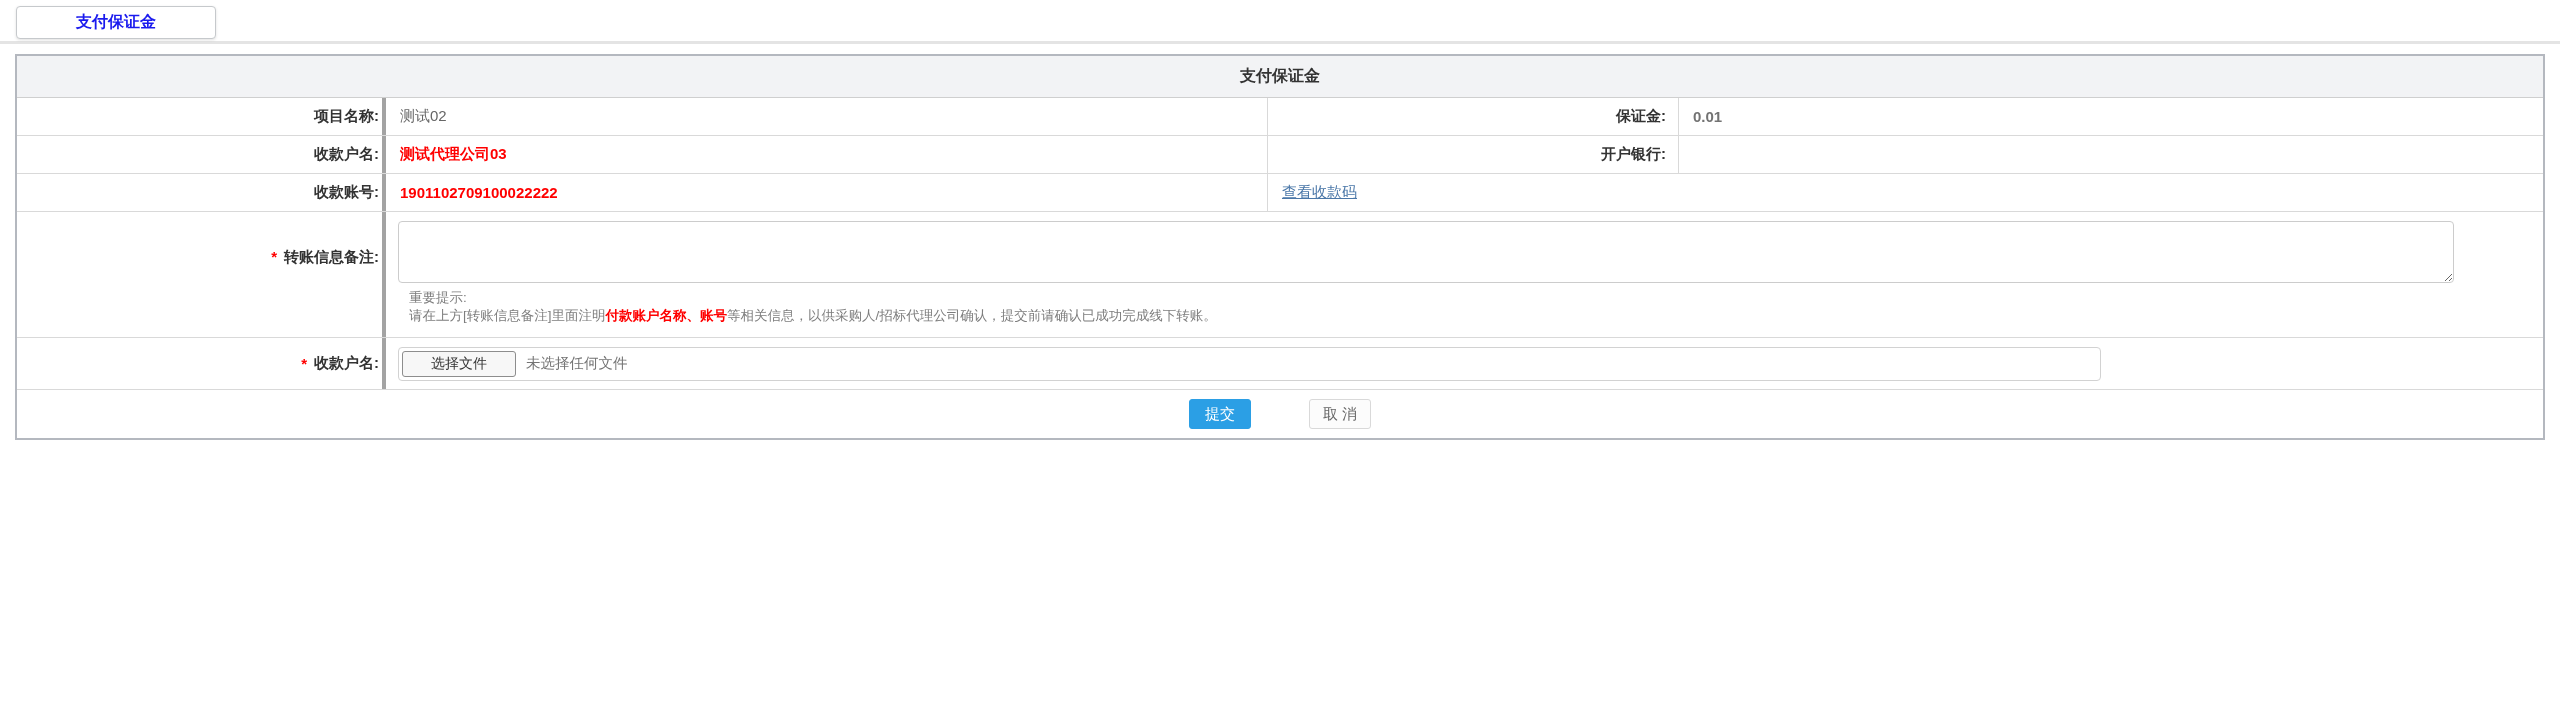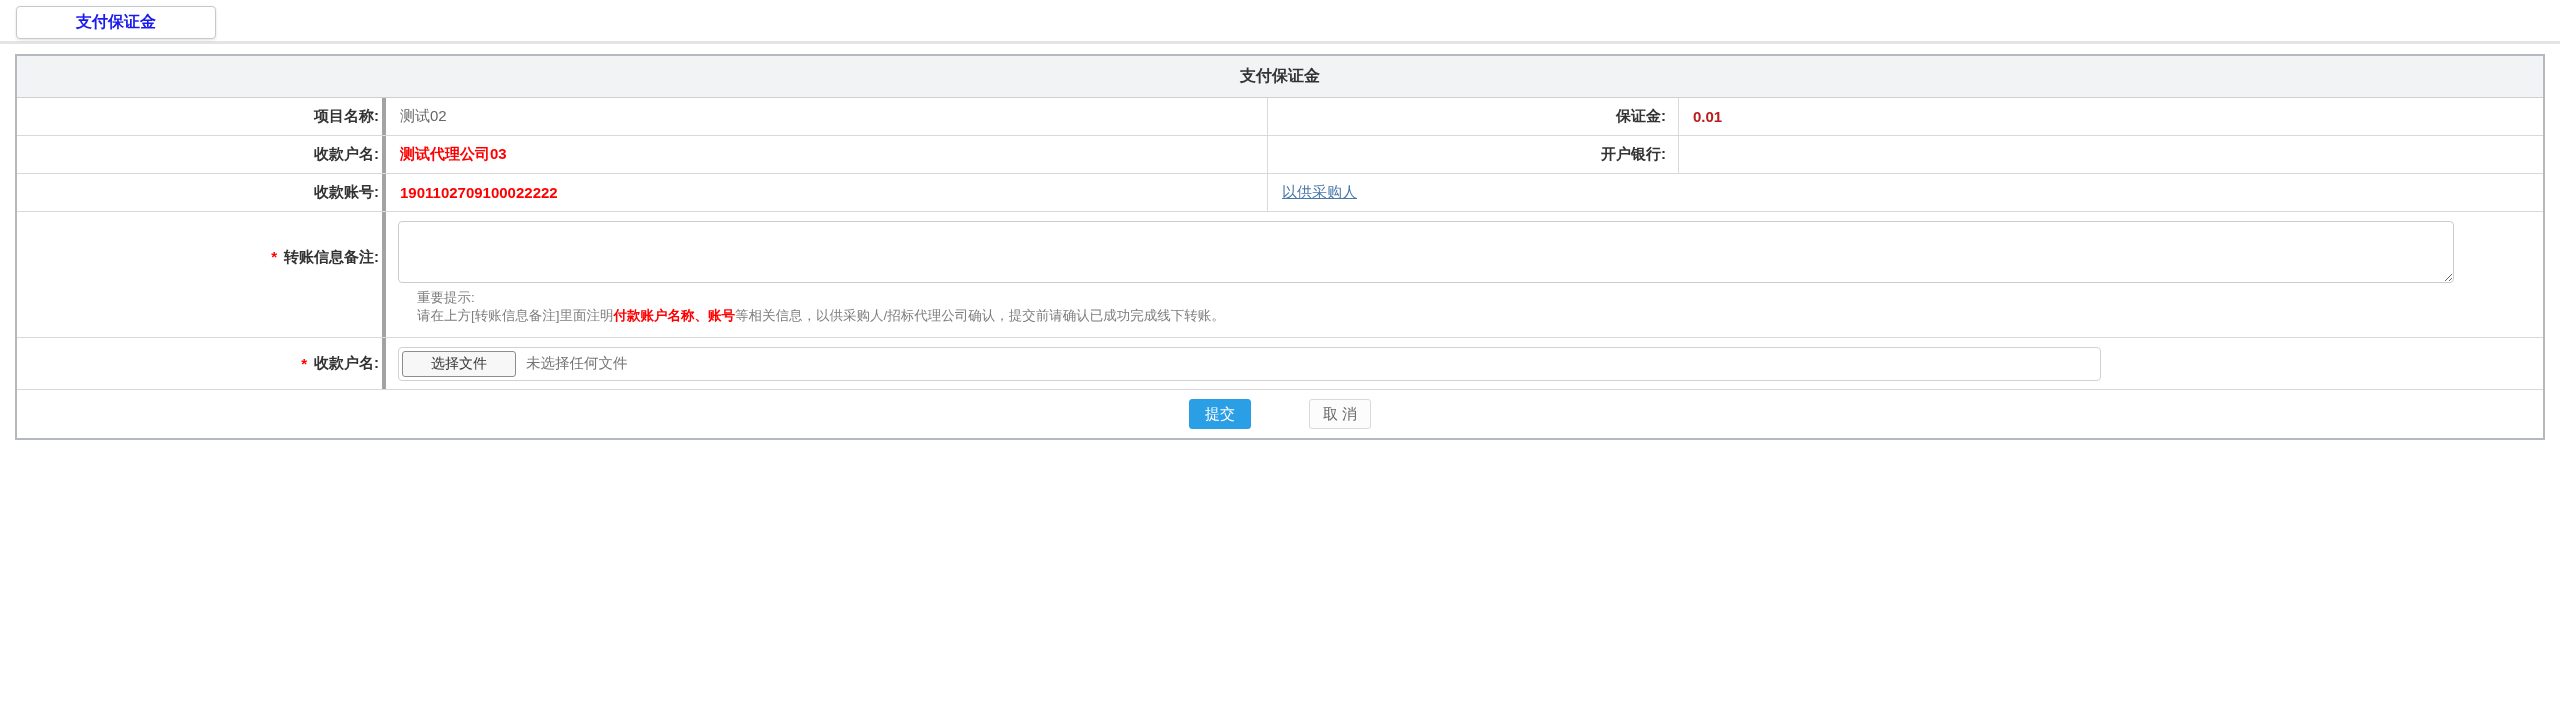--- a/index.html
+++ b/index.html
@@ -33,34 +33,34 @@
     border-right: 4px solid #a3a3a3; font-weight: bold; color: #333;
   }
   .cell-value { padding-left: 14px; color: #666; }
   .w-value1 { width: 882px; border-right: 1px solid #d9d9d9; }
   .w-label2 { width: 411px; justify-content: flex-end; padding-right: 12px; border-right: 1px solid #d9d9d9; font-weight: bold; color: #333; display: flex; align-items: center; }
   .w-value2 { flex: 1; }
 
   .h38 { height: 38px; }
 
   .red { color: #ff0000; font-weight: bold; }
-  .red-bold { color: #b91c1c; font-weight: bold; }
+  .red-bold { color: #737373; font-weight: bold; }
   .link { color: #4a77a8; text-decoration: underline; cursor: pointer; font-weight: normal; }
 
   .req { color: #ff0000; margin-right: 7px; font-weight: bold; }
 
   
   .row-remark { min-height: 126px; align-items: stretch; }
   .row-remark .cell-label { align-items: flex-start; padding-top: 36px; }
   .remark-area { flex: 1; padding: 9px 0 6px 12px; }
   .remark-textarea {
     display: block; width: 2056px; height: 62px; border: 1px solid #ccc; border-radius: 4px;
     resize: both; font-family: inherit; font-size: 14px; padding: 4px 6px; color: #333; outline: none;
   }
-  .hint { margin-top: 6px; margin-left: 19px; font-size: 13.5px; color: #7d7d7d; line-height: 18px; }
+  .hint { margin-top: 6px; margin-left: 11px; font-size: 13.5px; color: #7d7d7d; line-height: 18px; }
 
   
   .row-upload { height: 52px; }
   .file-box {
     margin-left: 12px; width: 1703px; height: 34px; border: 1px solid #d2d2d2; border-radius: 4px;
     display: flex; align-items: center; background: #fff; padding-left: 3px;
   }
   .file-btn {
     height: 26px; padding: 0 28px; background: #f7f7f7; border: 1px solid #8d8d8d; border-radius: 3px;
     font-size: 14px; color: #333; display: flex; align-items: center; cursor: pointer;
@@ -95,21 +95,21 @@
   <div class="t-row h38">
     <div class="cell cell-label">收款户名:</div>
     <div class="cell cell-value w-value1 red">测试代理公司03</div>
     <div class="cell w-label2">开户银行:</div>
   </div>
 
   <div class="t-row h38">
     <div class="cell cell-label">收款账号:</div>
     <div class="cell cell-value w-value1 red">1901102709100022222</div>
     <div class="cell cell-value w-value2">
-      <a class="link">以供采购人</a>
+      <a class="link">查看收款码</a>
     </div>
   </div>
 
   <div class="t-row row-remark">
     <div class="cell cell-label">
       <span class="req">*</span>
       <span>转账信息备注:</span>
     </div>
     <div class="remark-area">
       <textarea class="remark-textarea" style=""></textarea>

